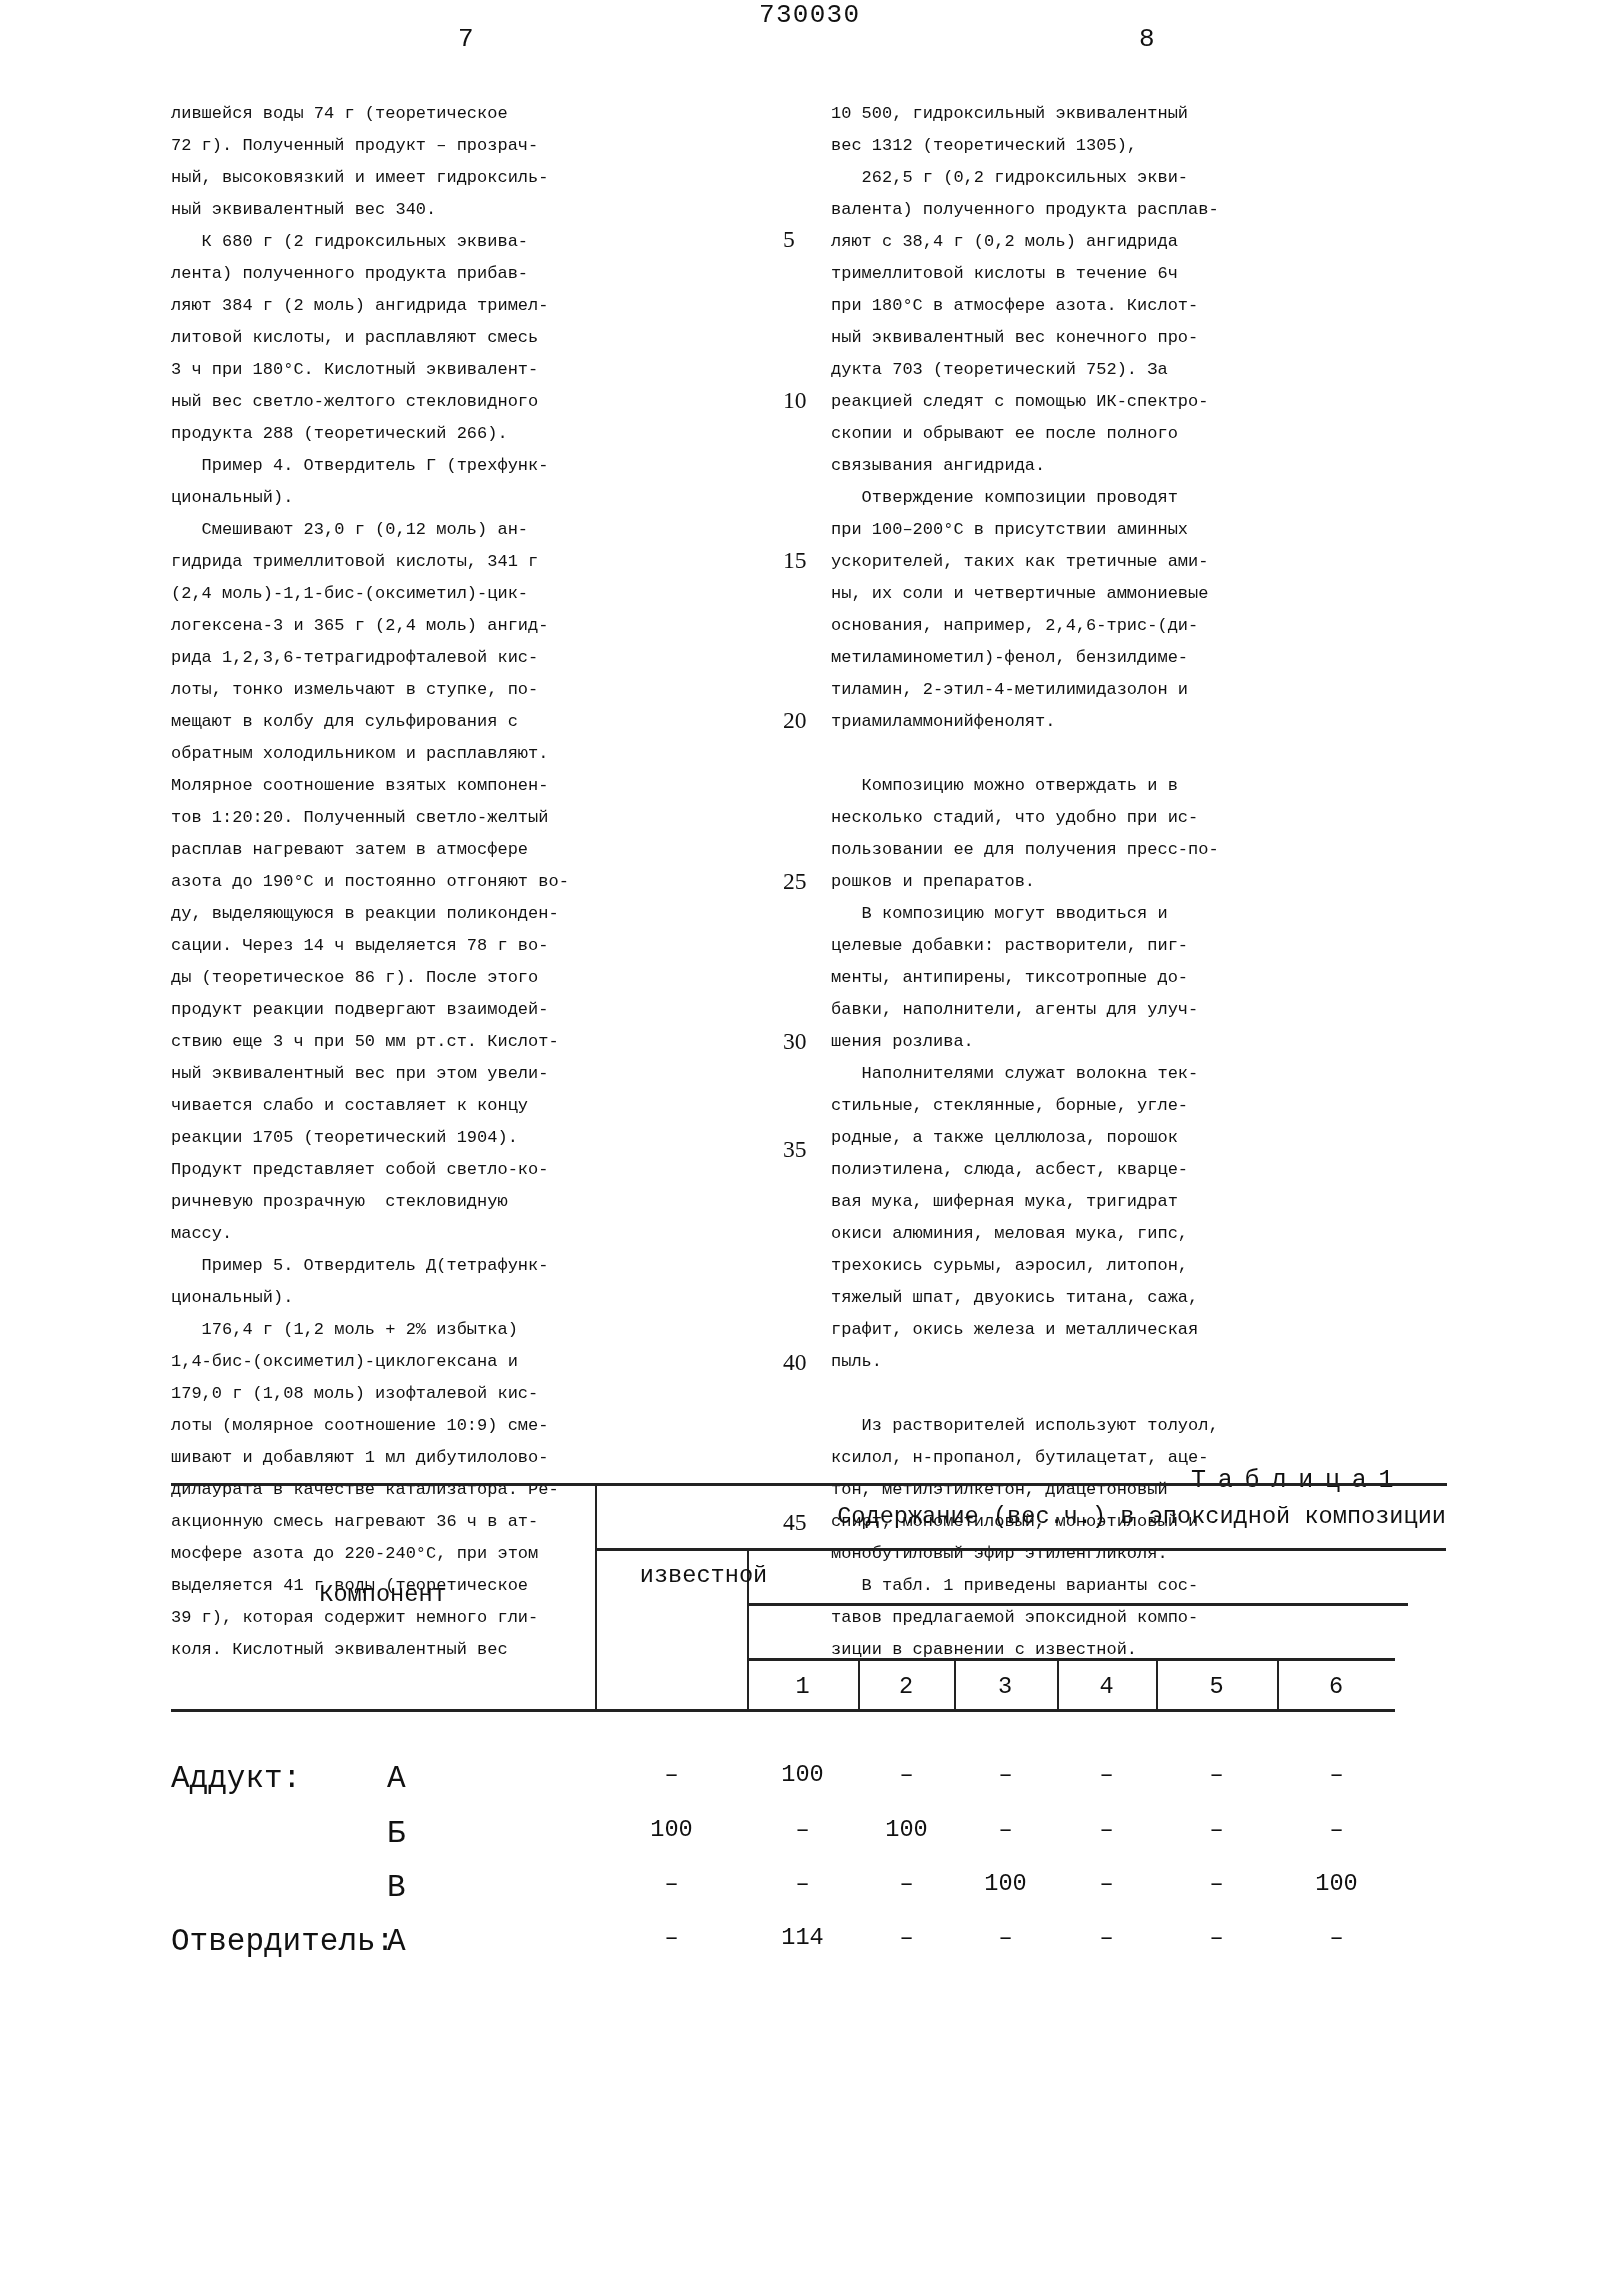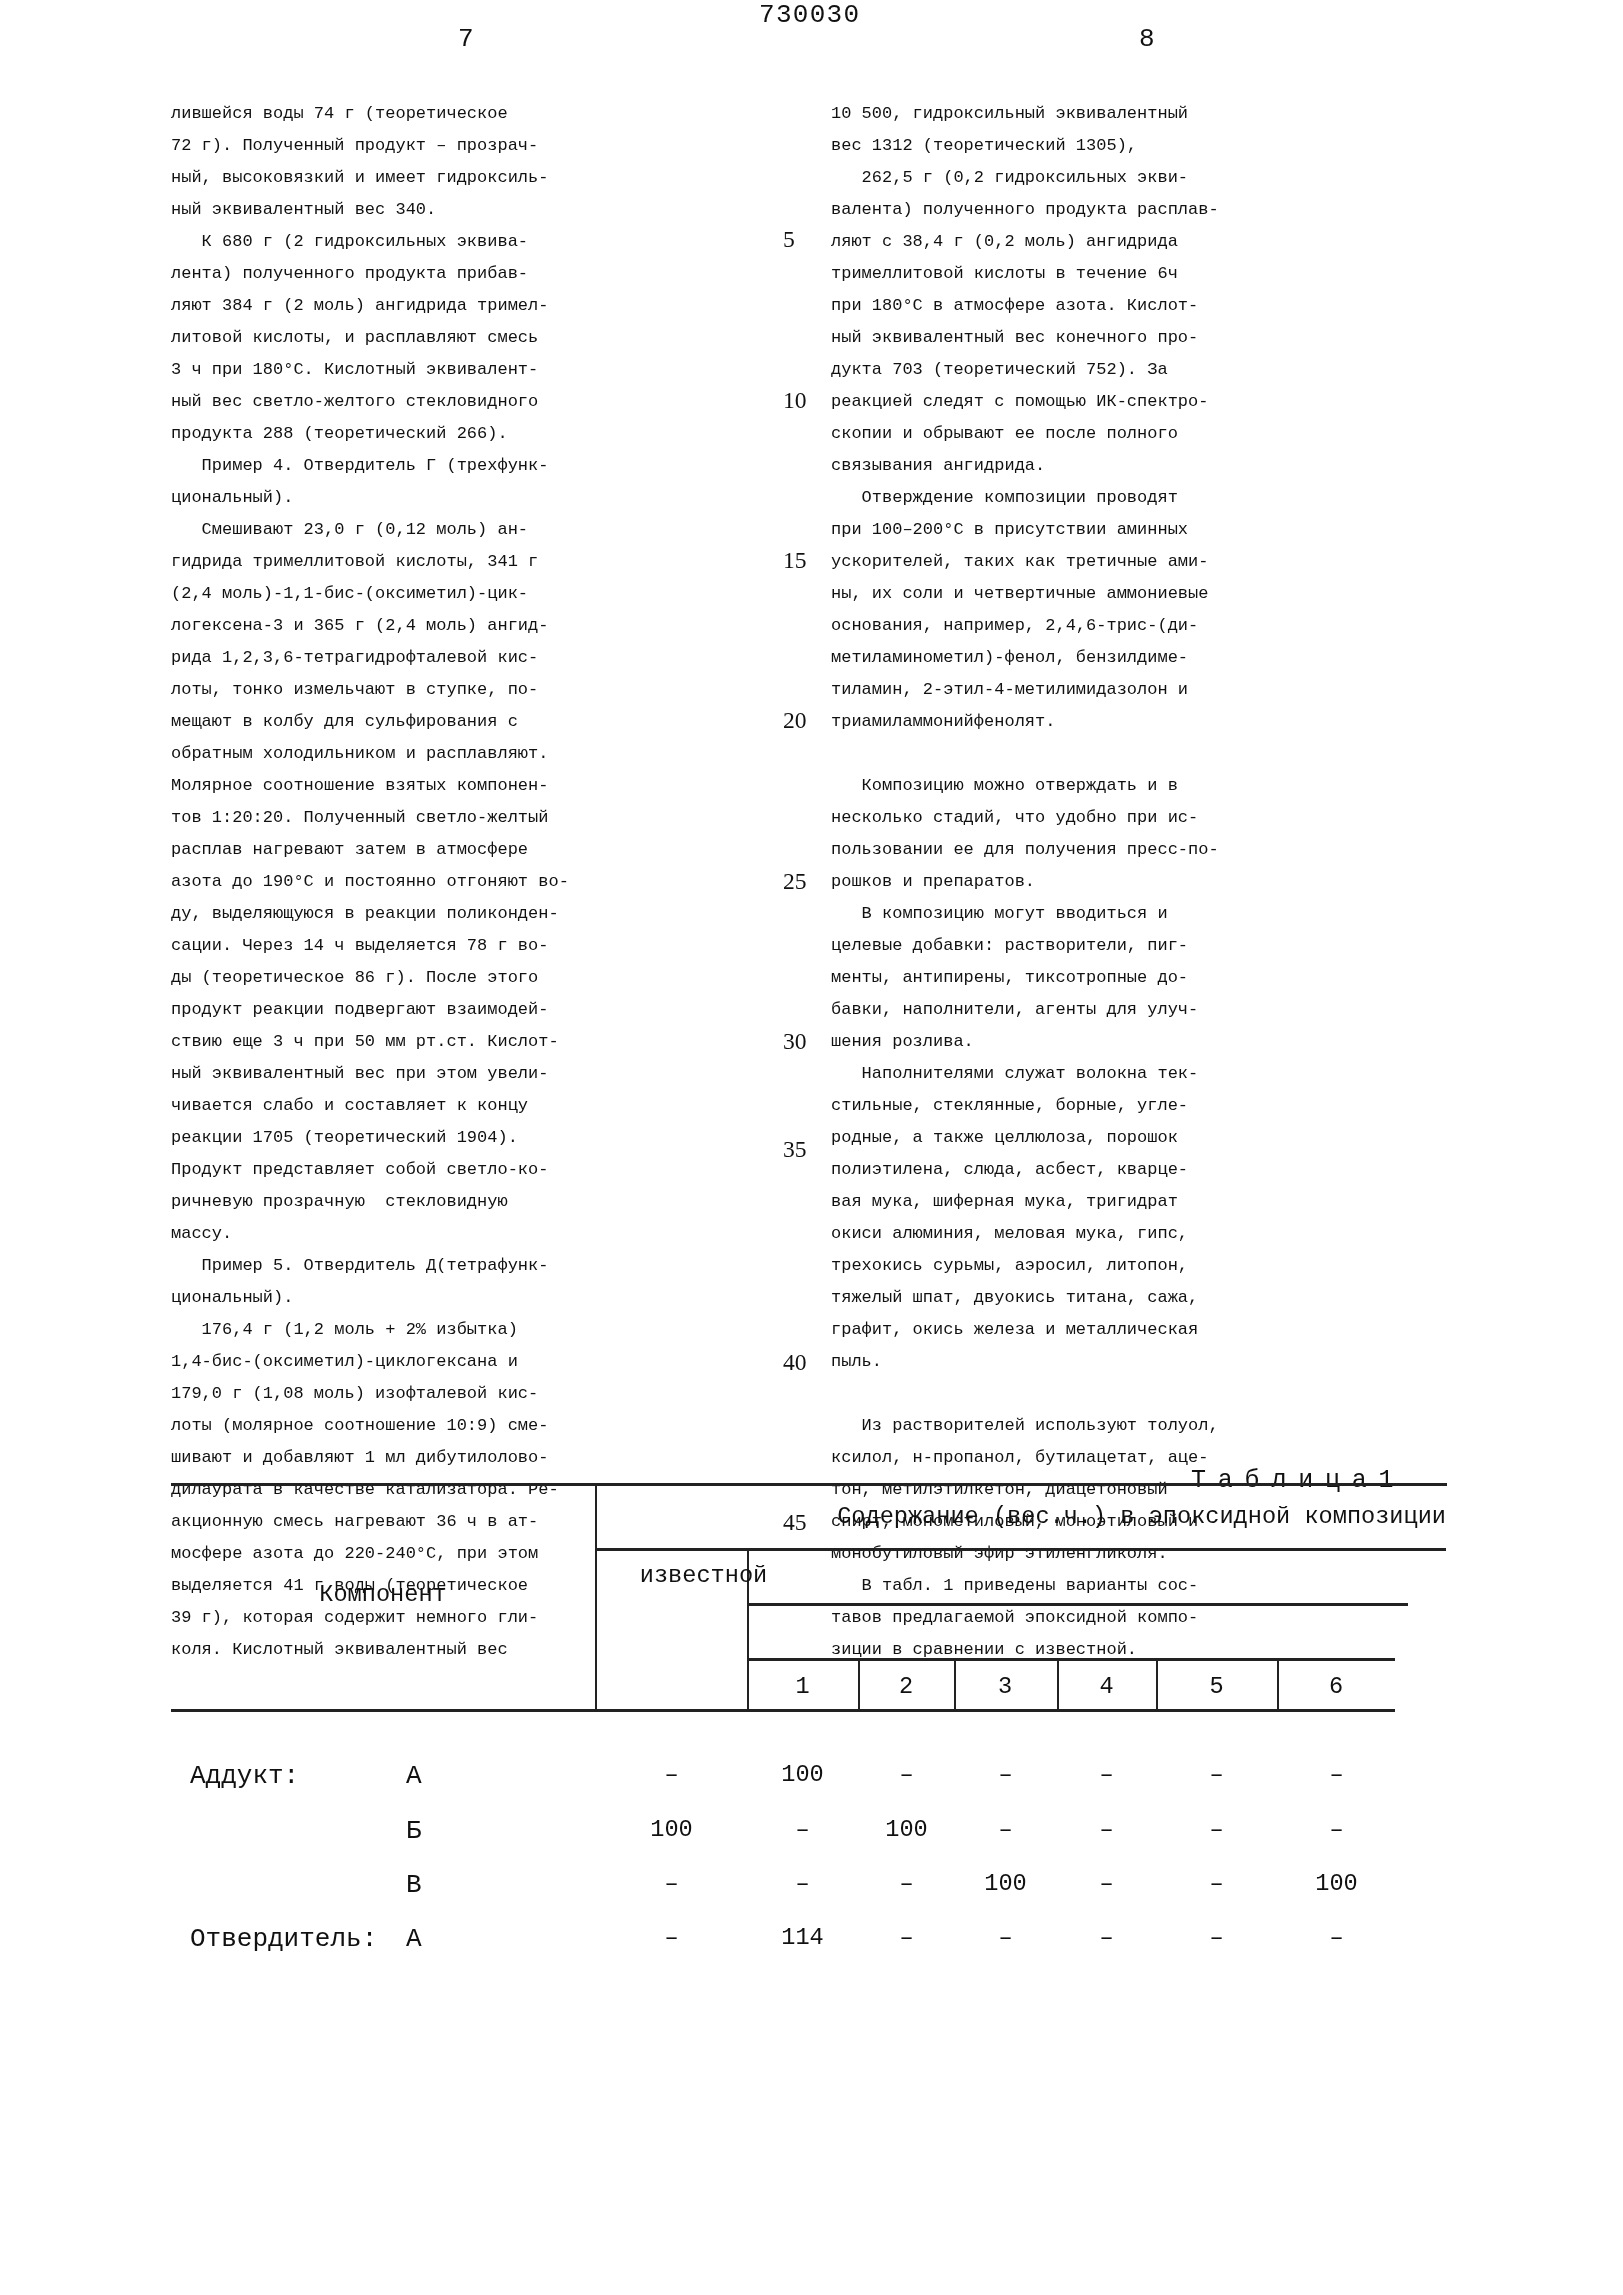--- a/index.html
+++ b/index.html
@@ -19,21 +19,21 @@
   .col-left { left: 171px; }
   .col-right { left: 831px; }
   .line { display: block; height: 32px; }
   .line-numbers { position: absolute; left: 783px; top: 98px; width: 39px; font-family: "Liberation Serif", serif; font-size: 23.6px; }
   .ln { position: absolute; left: 0; }
   .table-caption { position: absolute; top: 1466px; left: 1191px; font-size: 25px; letter-spacing: 11.8px; }
   .table { position: absolute; left: 171px; top: 1483px; width: 1276px; height: 655px; }
   .hline { position: absolute; height: 2.6px; background: #222; }
   .vline { position: absolute; width: 2px; background: #222; }
   .cell { position: absolute; font-size: 23.6px; white-space: nowrap; text-align: center; }
-  .row-label { position: absolute; font-size: 26px; white-space: nowrap; margin-left: 19px; }
+  .row-label { position: absolute; font-size: 31px; white-space: nowrap; }
 </style>
 </head>
 <body>
 
 <div class="patent-no">730030</div>
 <div class="page-no page-left">7</div>
 <div class="page-no page-right">8</div>
 
 <div class="col col-left" id="left-col"><span class="line">лившейся воды 74 г (теоретическое</span><span class="line">72 г). Полученный продукт – прозрач-</span><span class="line">ный, высоковязкий и имеет гидроксиль-</span><span class="line">ный эквивалентный вес 340.</span><span class="line">   К 680 г (2 гидроксильных эквива-</span><span class="line">лента) полученного продукта прибав-</span><span class="line">ляют 384 г (2 моль) ангидрида тримел-</span><span class="line">литовой кислоты, и расплавляют смесь</span><span class="line">3 ч при 180°С. Кислотный эквивалент-</span><span class="line">ный вес светло-желтого стекловидного</span><span class="line">продукта 288 (теоретический 266).</span><span class="line">   Пример 4. Отвердитель Г (трехфунк-</span><span class="line">циональный).</span><span class="line">   Смешивают 23,0 г (0,12 моль) ан-</span><span class="line">гидрида тримеллитовой кислоты, 341 г</span><span class="line">(2,4 моль)-1,1-бис-(оксиметил)-цик-</span><span class="line">логексена-3 и 365 г (2,4 моль) ангид-</span><span class="line">рида 1,2,3,6-тетрагидрофталевой кис-</span><span class="line">лоты, тонко измельчают в ступке, по-</span><span class="line">мещают в колбу для сульфирования с</span><span class="line">обратным холодильником и расплавляют.</span><span class="line">Молярное соотношение взятых компонен-</span><span class="line">тов 1:20:20. Полученный светло-желтый</span><span class="line">расплав нагревают затем в атмосфере</span><span class="line">азота до 190°С и постоянно отгоняют во-</span><span class="line">ду, выделяющуюся в реакции поликонден-</span><span class="line">сации. Через 14 ч выделяется 78 г во-</span><span class="line">ды (теоретическое 86 г). После этого</span><span class="line">продукт реакции подвергают взаимодей-</span><span class="line">ствию еще 3 ч при 50 мм рт.ст. Кислот-</span><span class="line">ный эквивалентный вес при этом увели-</span><span class="line">чивается слабо и составляет к концу</span><span class="line">реакции 1705 (теоретический 1904).</span><span class="line">Продукт представляет собой светло-ко-</span><span class="line">ричневую прозрачную  стекловидную</span><span class="line">массу.</span><span class="line">   Пример 5. Отвердитель Д(тетрафунк-</span><span class="line">циональный).</span><span class="line">   176,4 г (1,2 моль + 2% избытка)</span><span class="line">1,4-бис-(оксиметил)-циклогексана и</span><span class="line">179,0 г (1,08 моль) изофталевой кис-</span><span class="line">лоты (молярное соотношение 10:9) сме-</span><span class="line">шивают и добавляют 1 мл дибутилолово-</span><span class="line">дилаурата в качестве катализатора. Ре-</span><span class="line">акционную смесь нагревают 36 ч в ат-</span><span class="line">мосфере азота до 220-240°С, при этом</span><span class="line">выделяется 41 г воды (теоретическое</span><span class="line">39 г), которая содержит немного гли-</span><span class="line">коля. Кислотный эквивалентный вес</span></div>
 <div class="col col-right" id="right-col"><span class="line">10 500, гидроксильный эквивалентный</span><span class="line">вес 1312 (теоретический 1305),</span><span class="line">   262,5 г (0,2 гидроксильных экви-</span><span class="line">валента) полученного продукта расплав-</span><span class="line">ляют с 38,4 г (0,2 моль) ангидрида</span><span class="line">тримеллитовой кислоты в течение 6ч</span><span class="line">при 180°С в атмосфере азота. Кислот-</span><span class="line">ный эквивалентный вес конечного про-</span><span class="line">дукта 703 (теоретический 752). За</span><span class="line">реакцией следят с помощью ИК-спектро-</span><span class="line">скопии и обрывают ее после полного</span><span class="line">связывания ангидрида.</span><span class="line">   Отверждение композиции проводят</span><span class="line">при 100–200°С в присутствии аминных</span><span class="line">ускорителей, таких как третичные ами-</span><span class="line">ны, их соли и четвертичные аммониевые</span><span class="line">основания, например, 2,4,6-трис-(ди-</span><span class="line">метиламинометил)-фенол, бензилдиме-</span><span class="line">тиламин, 2-этил-4-метилимидазолон и</span><span class="line">триамиламмонийфенолят.</span><span class="line"></span><span class="line">   Композицию можно отверждать и в</span><span class="line">несколько стадий, что удобно при ис-</span><span class="line">пользовании ее для получения пресс-по-</span><span class="line">рошков и препаратов.</span><span class="line">   В композицию могут вводиться и</span><span class="line">целевые добавки: растворители, пиг-</span><span class="line">менты, антипирены, тиксотропные до-</span><span class="line">бавки, наполнители, агенты для улуч-</span><span class="line">шения розлива.</span><span class="line">   Наполнителями служат волокна тек-</span><span class="line">стильные, стеклянные, борные, угле-</span><span class="line">родные, а также целлюлоза, порошок</span><span class="line">полиэтилена, слюда, асбест, кварце-</span><span class="line">вая мука, шиферная мука, тригидрат</span><span class="line">окиси алюминия, меловая мука, гипс,</span><span class="line">трехокись сурьмы, аэросил, литопон,</span><span class="line">тяжелый шпат, двуокись титана, сажа,</span><span class="line">графит, окись железа и металлическая</span><span class="line">пыль.</span><span class="line"></span><span class="line">   Из растворителей используют толуол,</span><span class="line">ксилол, н-пропанол, бутилацетат, аце-</span><span class="line">тон, метилэтилкетон, диацетоновый</span><span class="line">спирт, монометиловый, моноэтиловый и</span><span class="line">монобутиловый эфир этиленгликоля.</span><span class="line">   В табл. 1 приведены варианты сос-</span><span class="line">тавов предлагаемой эпоксидной компо-</span><span class="line">зиции в сравнении с известной.</span></div>

